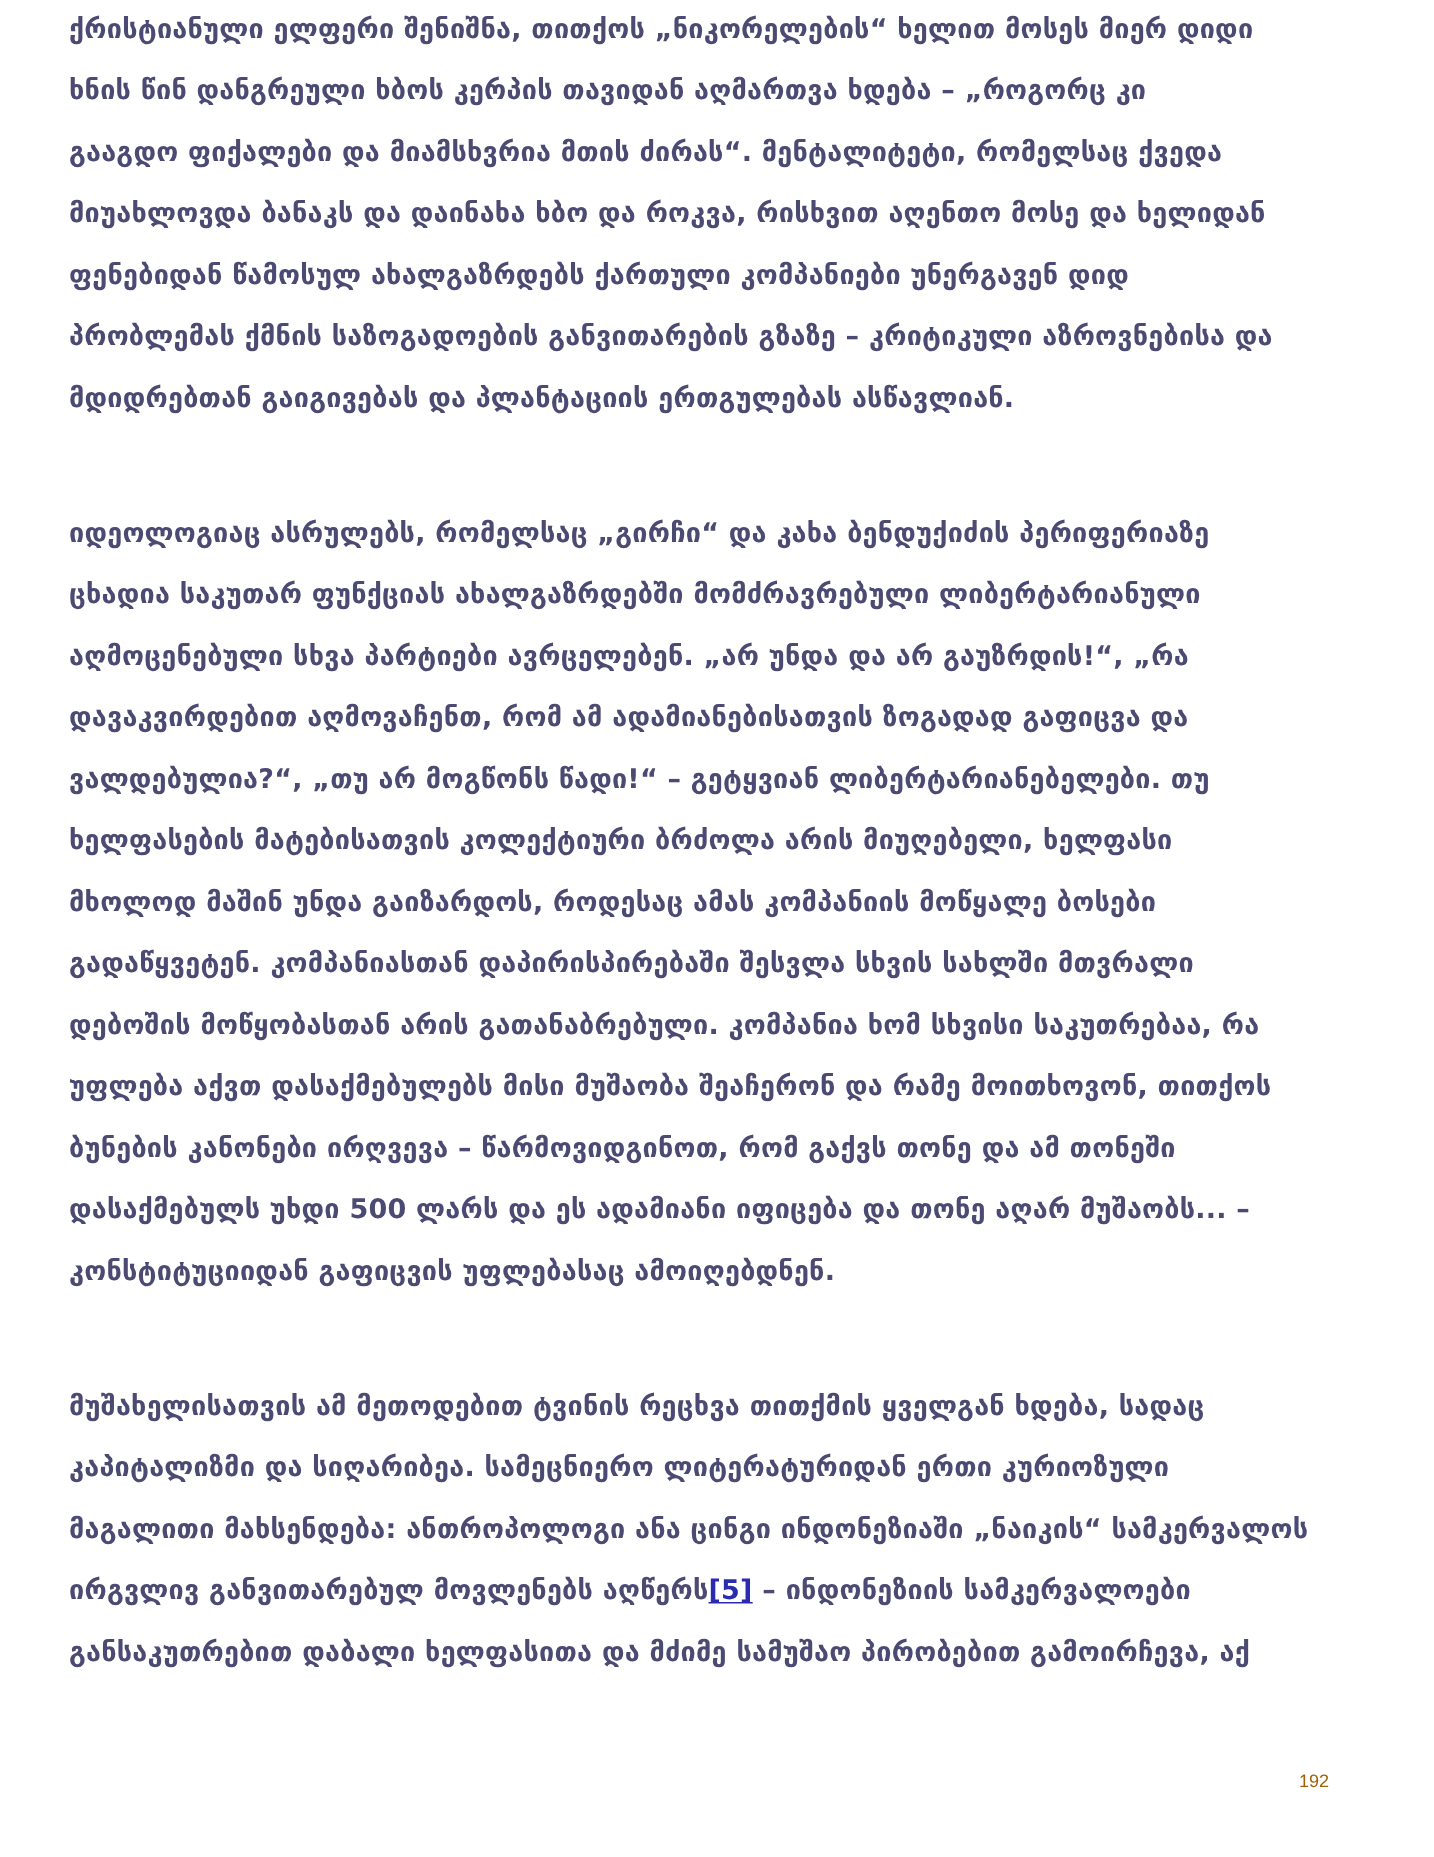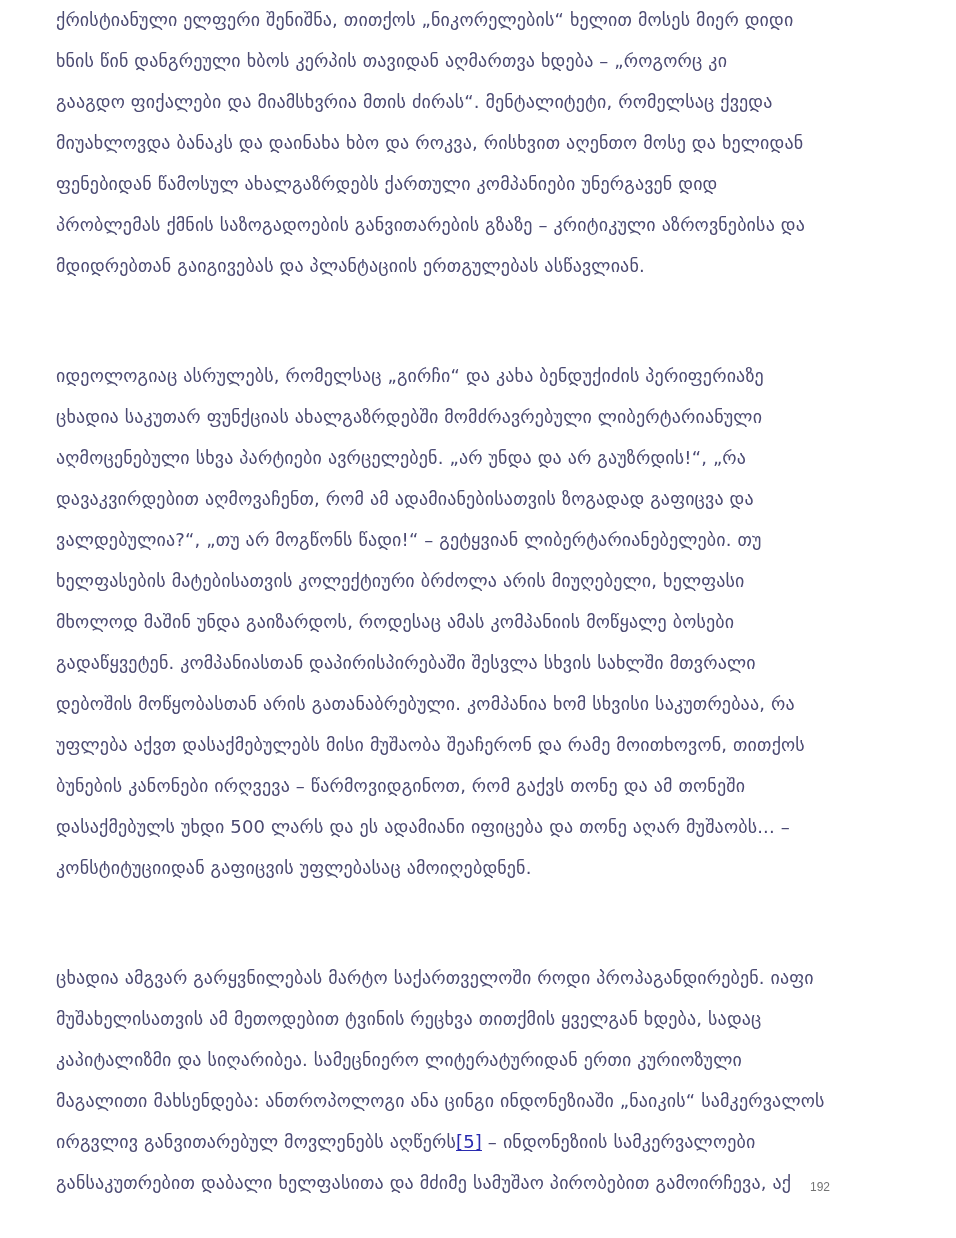--- a/index.html
+++ b/index.html
@@ -14,21 +14,22 @@
       position: relative;
       font-family: "DejaVu Sans", sans-serif;
     }
     .page {
       position: absolute;
       left: 42px;
       top: 0;
       width: 880px;
     }
     .paragraph {
-      margin: 14px;
+      margin: 4px;
+      font-weight: bold;
     }
     .line {
       display: block;
       white-space: nowrap;
       font-size: 18px;
       line-height: 41px;
       height: 41px;
       color: #4b4a72;
       letter-spacing: 0.15px;
     }
@@ -39,25 +40,25 @@
     .first-line-offset {
       margin-top: -1px;
     }
     .footnote-link {
       color: #2a2bb0;
       text-decoration: underline;
       text-underline-offset: 2px;
     }
     .page-number {
       position: absolute;
-      left: 810px;
+      left: 866px;
       top: 1180px;
       font-family: "Liberation Sans", sans-serif;
       font-size: 12px;
-      color: #737373;
+      color: #a16207;
     }
   </style>
 </head>
 <body>
 
 <div class="page">
 
   <div class="paragraph first-line-offset">
     <span class="line">ქრისტიანული ელფერი შენიშნა, თითქოს „ნიკორელების“ ხელით მოსეს მიერ დიდი</span>
     <span class="line">ხნის წინ დანგრეული ხბოს კერპის თავიდან აღმართვა ხდება – „როგორც კი</span>
@@ -82,21 +83,20 @@
     <span class="line">დებოშის მოწყობასთან არის გათანაბრებული. კომპანია ხომ სხვისი საკუთრებაა, რა</span>
     <span class="line">უფლება აქვთ დასაქმებულებს მისი მუშაობა შეაჩერონ და რამე მოითხოვონ, თითქოს</span>
     <span class="line">ბუნების კანონები ირღვევა – წარმოვიდგინოთ, რომ გაქვს თონე და ამ თონეში</span>
     <span class="line">დასაქმებულს უხდი 500 ლარს და ეს ადამიანი იფიცება და თონე აღარ მუშაობს... –</span>
     <span class="line">კონსტიტუციიდან გაფიცვის უფლებასაც ამოიღებდნენ.</span>
   </div>
 
   <span class="gap"></span>
 
   <div class="paragraph">
-    <span class="line">ცხადია ამგვარ გარყვნილებას მარტო საქართველოში როდი პროპაგანდირებენ. იაფი</span>
     <span class="line">მუშახელისათვის ამ მეთოდებით ტვინის რეცხვა თითქმის ყველგან ხდება, სადაც</span>
     <span class="line">კაპიტალიზმი და სიღარიბეა. სამეცნიერო ლიტერატურიდან ერთი კურიოზული</span>
     <span class="line">მაგალითი მახსენდება: ანთროპოლოგი ანა ცინგი ინდონეზიაში „ნაიკის“ სამკერვალოს</span>
     <span class="line"><span>ირგვლივ განვითარებულ მოვლენებს აღწერს</span><a class="footnote-link">[5]</a><span> – ინდონეზიის სამკერვალოები</span></span>
     <span class="line">განსაკუთრებით დაბალი ხელფასითა და მძიმე სამუშაო პირობებით გამოირჩევა, აქ</span>
   </div>
 
 </div>
 
 <div class="page-number">192</div>

